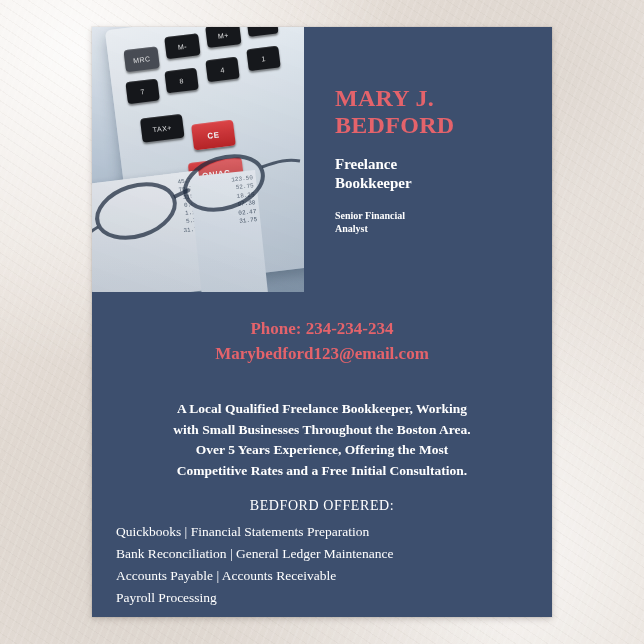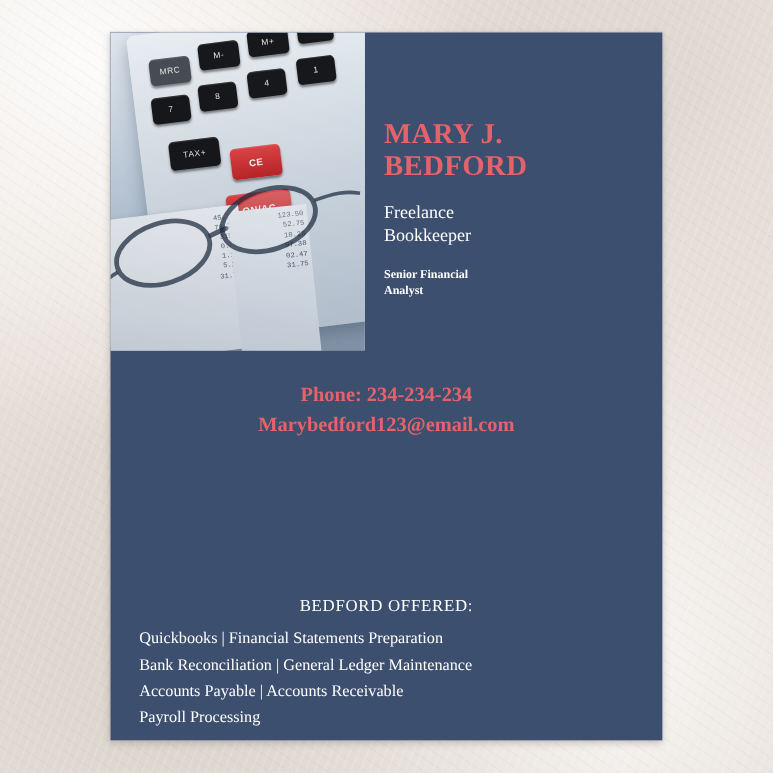--- a/index.html
+++ b/index.html
@@ -133,37 +133,36 @@
   }
   .photo-shade {
     position: absolute; inset: 0;
     background: linear-gradient(200deg, rgba(255,255,255,0.10), rgba(40,60,90,0.18));
     mix-blend-mode: multiply;
   }
 
   
   .head-text {
     position: absolute;
-    left: 228px;
+    left: 243px;
     top: 58px;
     width: 220px;
     color: #ffffff;
-    margin-top: 14px;
   }
   .name {
     color: #e4636b;
     font-size: 24px;
     font-weight: bold;
     line-height: 1.12;
     letter-spacing: .3px;
     margin: 0 0 16px 0;
   }
   .role1 {
     font-size: 15px;
-    font-weight: normal;
+    font-weight: bold;
     line-height: 1.25;
     margin: 0 0 18px 0;
   }
   .role2 {
     font-size: 10px;
     font-weight: bold;
     line-height: 1.25;
     margin: 0;
   }
 
@@ -276,20 +275,26 @@
         <div>Senior Financial</div>
         <div>Analyst</div>
       </div>
     </div>
 
     <div class="contact">
       <div>Phone: 234-234-234</div>
       <div>Marybedford123@email.com</div>
     </div>
 
+    <div class="blurb">
+      <div>A Local Qualified Freelance Bookkeeper, Working</div>
+      <div>with Small Businesses Throughout the Boston Area.</div>
+      <div>Over 5 Years Experience, Offering the Most</div>
+      <div>Competitive Rates and a Free Initial Consultation.</div>
+    </div>
 
     <div class="services-title">BEDFORD OFFERED:</div>
 
     <div class="services-list">
       <div>Quickbooks | Financial Statements Preparation</div>
       <div>Bank Reconciliation | General Ledger Maintenance</div>
       <div>Accounts Payable | Accounts Receivable</div>
       <div>Payroll Processing</div>
     </div>
 

